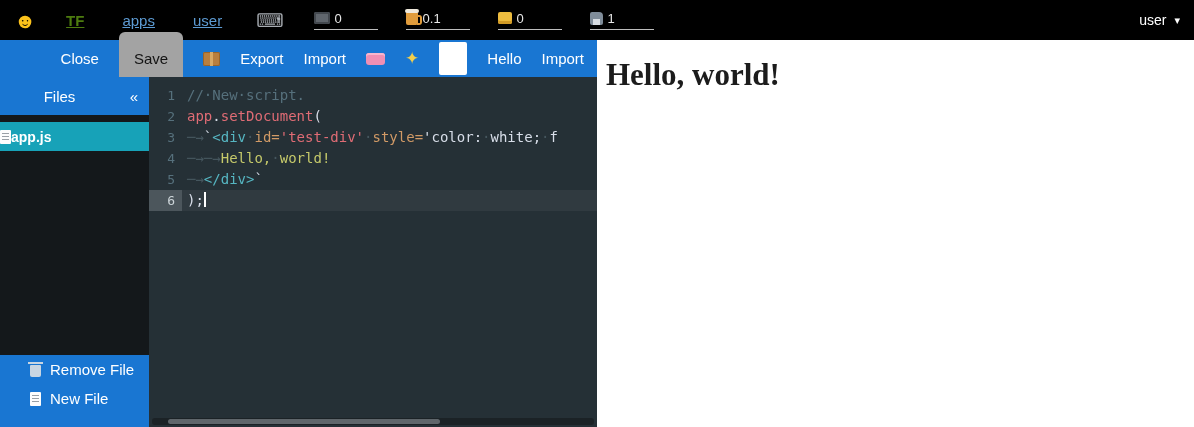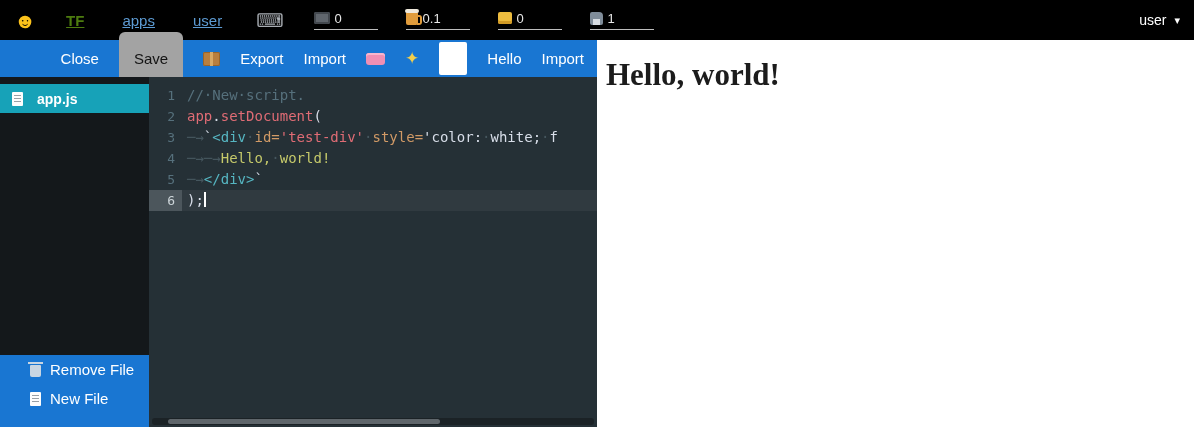--- a/index.html
+++ b/index.html
@@ -28,21 +28,21 @@
   .tb-grey{background:#a3a3a3;color:#141414;padding:18px 15px;border-radius:6px;}
   .tb-swatch{width:28px;height:33px;background:#fff;border-radius:2px;}
 
   
   .workspace{flex:1;display:flex;min-height:0;}
   .sidebar{flex:0 0 149px;width:149px;display:flex;flex-direction:column;background:#1976d2;}
   .sidebar-header{flex:0 0 38px;display:flex;align-items:center;color:#fff;font-size:15px;}
   .files-label{flex:1;text-align:center;}
   .collapse{width:30px;text-align:center;font-size:15px;cursor:pointer;}
   .file-list{flex:1;background:#14181b;padding-top:7px;min-height:0;}
-  .file-item{height:29px;display:flex;align-items:center;gap:14px;padding-left:12px;color:#fff;font-size:14px;cursor:pointer;}
+  .file-item{height:29px;display:flex;align-items:center;gap:0;color:#fff;font-size:14px;cursor:pointer;}
   .file-item.active{background:#17a2b8;font-weight:bold;}
   .action{height:29px;display:flex;align-items:center;gap:9px;padding-left:30px;color:#fff;font-size:15px;cursor:pointer;background:none;border:none;font-family:inherit;width:100%;box-sizing:border-box;}
   .sidebar-foot{height:14px;}
 
   
   .editor{flex:1;background:#253036;position:relative;overflow:hidden;font-family:"DejaVu Sans Mono",monospace;font-size:14px;padding-top:8px;cursor:text;}
   .cm-line{display:flex;height:21px;line-height:21px;white-space:pre;}
   .gutter{flex:0 0 26px;width:26px;text-align:right;padding-right:7px;color:#56707c;font-size:13px;box-sizing:content-box;}
   .code{padding-left:5px;color:#d8dee9;}
   .cm-line.active{background:rgba(255,255,255,0.05);}
@@ -132,20 +132,24 @@
             <span class="ic ic-sparkles">✦</span>
           </button>
           <button class="tb-btn tb-swatch"></button>
           <button class="tb-btn">Hello</button>
           <button class="tb-btn">Import</button>
         </div>
 
       <div class="workspace">
 
         <aside class="sidebar">
+          <div class="sidebar-header">
+            <span class="files-label">Files</span>
+            <span class="collapse">«</span>
+          </div>
           <div class="file-list">
               <div class="file-item active">
                 <span class="ic ic-page"></span>
                 <span>app.js</span>
               </div>
             </div>
           <div class="sidebar-actions">
               <button class="action">
                 <span class="ic ic-trash"></span>
                 <span>Remove File</span>

